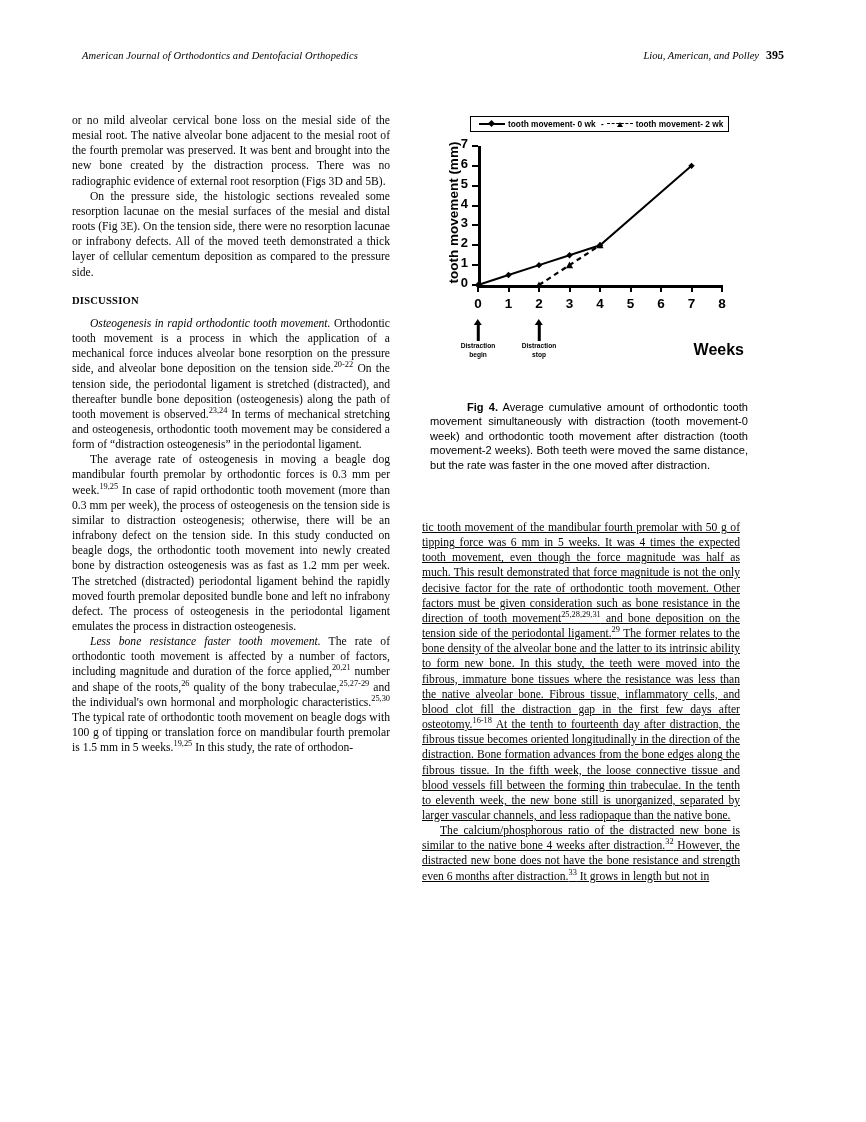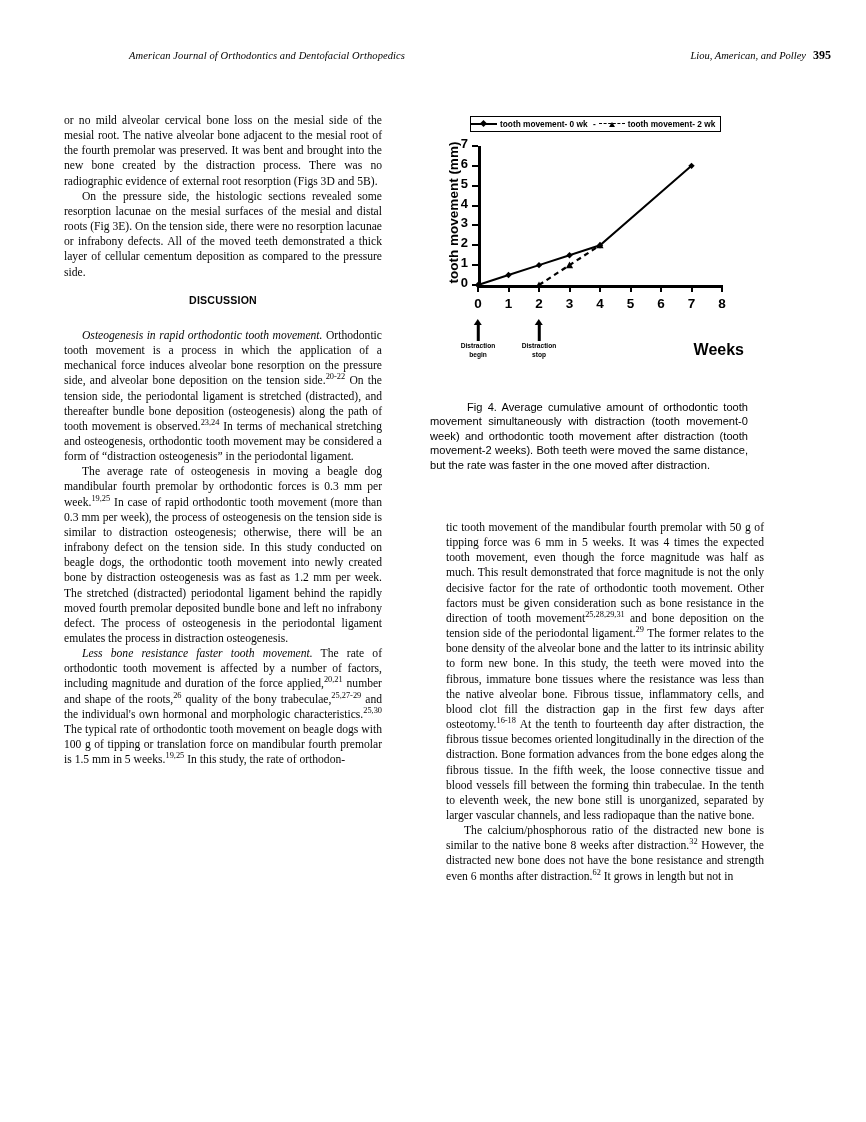--- a/index.html
+++ b/index.html
@@ -20,21 +20,20 @@
     box-sizing: border-box;
   }
 
   
   .running-head {
     position: absolute;
     left: 82px;
     top: 48px;
     width: 702px;
     height: 36px;
-    margin-left: 47px;
   }
   .rh-left {
     position: absolute;
     left: 0;
     top: 0;
     font-style: italic;
     font-size: 10.5px;
     line-height: 15px;
     color: #000;
     letter-spacing: 0.1px;
@@ -59,37 +58,37 @@
   
   .col {
     position: absolute;
     top: 113px;
     width: 318px;
     font-size: 11.6px;
     line-height: 15.15px;
     text-align: justify;
     color: #050505;
   }
-  .col-left  { left: 64px;  }
-  .col-right { left: 446px; }
+  .col-left  { left: 72px;  }
+  .col-right { left: 422px; text-decoration: underline; }
 
   .col p {
     margin: 0;
     text-indent: 18px;
   }
   .col p.noindent { text-indent: 0; }
 
   .sec-head {
-    font-family: Liberation Sans, sans-serif;
+    font-family: Liberation Serif, serif;
     font-weight: bold;
     font-size: 10.6px;
     letter-spacing: 0.2px;
-    margin: 13px 0 20px 0;
+    margin: 13px 0 8px 0;
     text-indent: 0;
-    text-align: center;
+    text-align: left;
   }
   .run-in {
     font-style: italic;
   }
   sup {
     font-size: 0.72em;
     vertical-align: super;
     line-height: 0;
   }
 
@@ -107,21 +106,21 @@
     background: #fff;
   }
 
   
   .legend {
     position: absolute;
     left: 40px;
     top: 3px;
     border: 1.6px solid #000;
     background: #fff;
-    padding: 2px 5px 2px 0;
+    padding: 2px 5px 2px 8px;
     display: flex;
     align-items: center;
     gap: 3px;
     white-space: nowrap;
   }
   .legend-text {
     font-family: "Liberation Sans", sans-serif;
     font-weight: bold;
     font-size: 8.3px;
     color: #000;
@@ -289,21 +288,21 @@
 
   .fig-caption {
     width: 318px;
     margin-top: 9px;
     font-family: "Liberation Sans", sans-serif;
     font-size: 11.1px;
     line-height: 14.4px;
     text-align: justify;
     color: #000;
   }
-  .fig-caption b { font-weight: normal; padding-left: 37px; }
+  .fig-caption b { font-weight: bold; padding-left: 37px; }
 </style>
 </head>
 <body>
 
 <div class="page">
 
   <div class="running-head">
     <div class="rh-left">
       <span>American Journal of Orthodontics and Dentofacial Orthopedics</span>
     </div>
@@ -423,16 +422,16 @@
     </div>
 
     <div class="fig-caption">
       <b>Fig 4.</b><span> Average cumulative amount of orthodontic tooth movement simultaneously with distraction (tooth movement-0 week) and orthodontic tooth movement after distraction (tooth movement-2 weeks). Both teeth were moved the same distance, but the rate was faster in the one moved after distraction.</span>
     </div>
   </div>
 
   <div class="col col-right" style="top:520px;">
     <p class="noindent"><span>tic tooth movement of the mandibular fourth premolar with 50 g of tipping force was 6 mm in 5 weeks. It was 4 times the expected tooth movement, even though the force magnitude was half as much. This result demonstrated that force magnitude is not the only decisive factor for the rate of orthodontic tooth movement. Other factors must be given consideration such as bone resistance in the direction of tooth movement</span><sup>25,28,29,31</sup><span> and bone deposition on the tension side of the periodontal ligament.</span><sup>29</sup><span> The former relates to the bone density of the alveolar bone and the latter to its intrinsic ability to form new bone. In this study, the teeth were moved into the fibrous, immature bone tissues where the resistance was less than the native alveolar bone. Fibrous tissue, inflammatory cells, and blood clot fill the distraction gap in the first few days after osteotomy.</span><sup>16-18</sup><span> At the tenth to fourteenth day after distraction, the fibrous tissue becomes oriented longitudinally in the direction of the distraction. Bone formation advances from the bone edges along the fibrous tissue. In the fifth week, the loose connective tissue and blood vessels fill between the forming thin trabeculae. In the tenth to eleventh week, the new bone still is unorganized, separated by larger vascular channels, and less radiopaque than the native bone.</span></p>
 
-    <p><span>The calcium/phosphorous ratio of the distracted new bone is similar to the native bone 8 weeks after distraction.</span><sup>32</sup><span> However, the distracted new bone does not have the bone resistance and strength even 6 months after distraction.</span><sup>62</sup><span> It grows in length but not in</span></p>
+    <p><span>The calcium/phosphorous ratio of the distracted new bone is similar to the native bone 4 weeks after distraction.</span><sup>32</sup><span> However, the distracted new bone does not have the bone resistance and strength even 6 months after distraction.</span><sup>33</sup><span> It grows in length but not in</span></p>
   </div>
 
 </div>
 
 </body></html>

